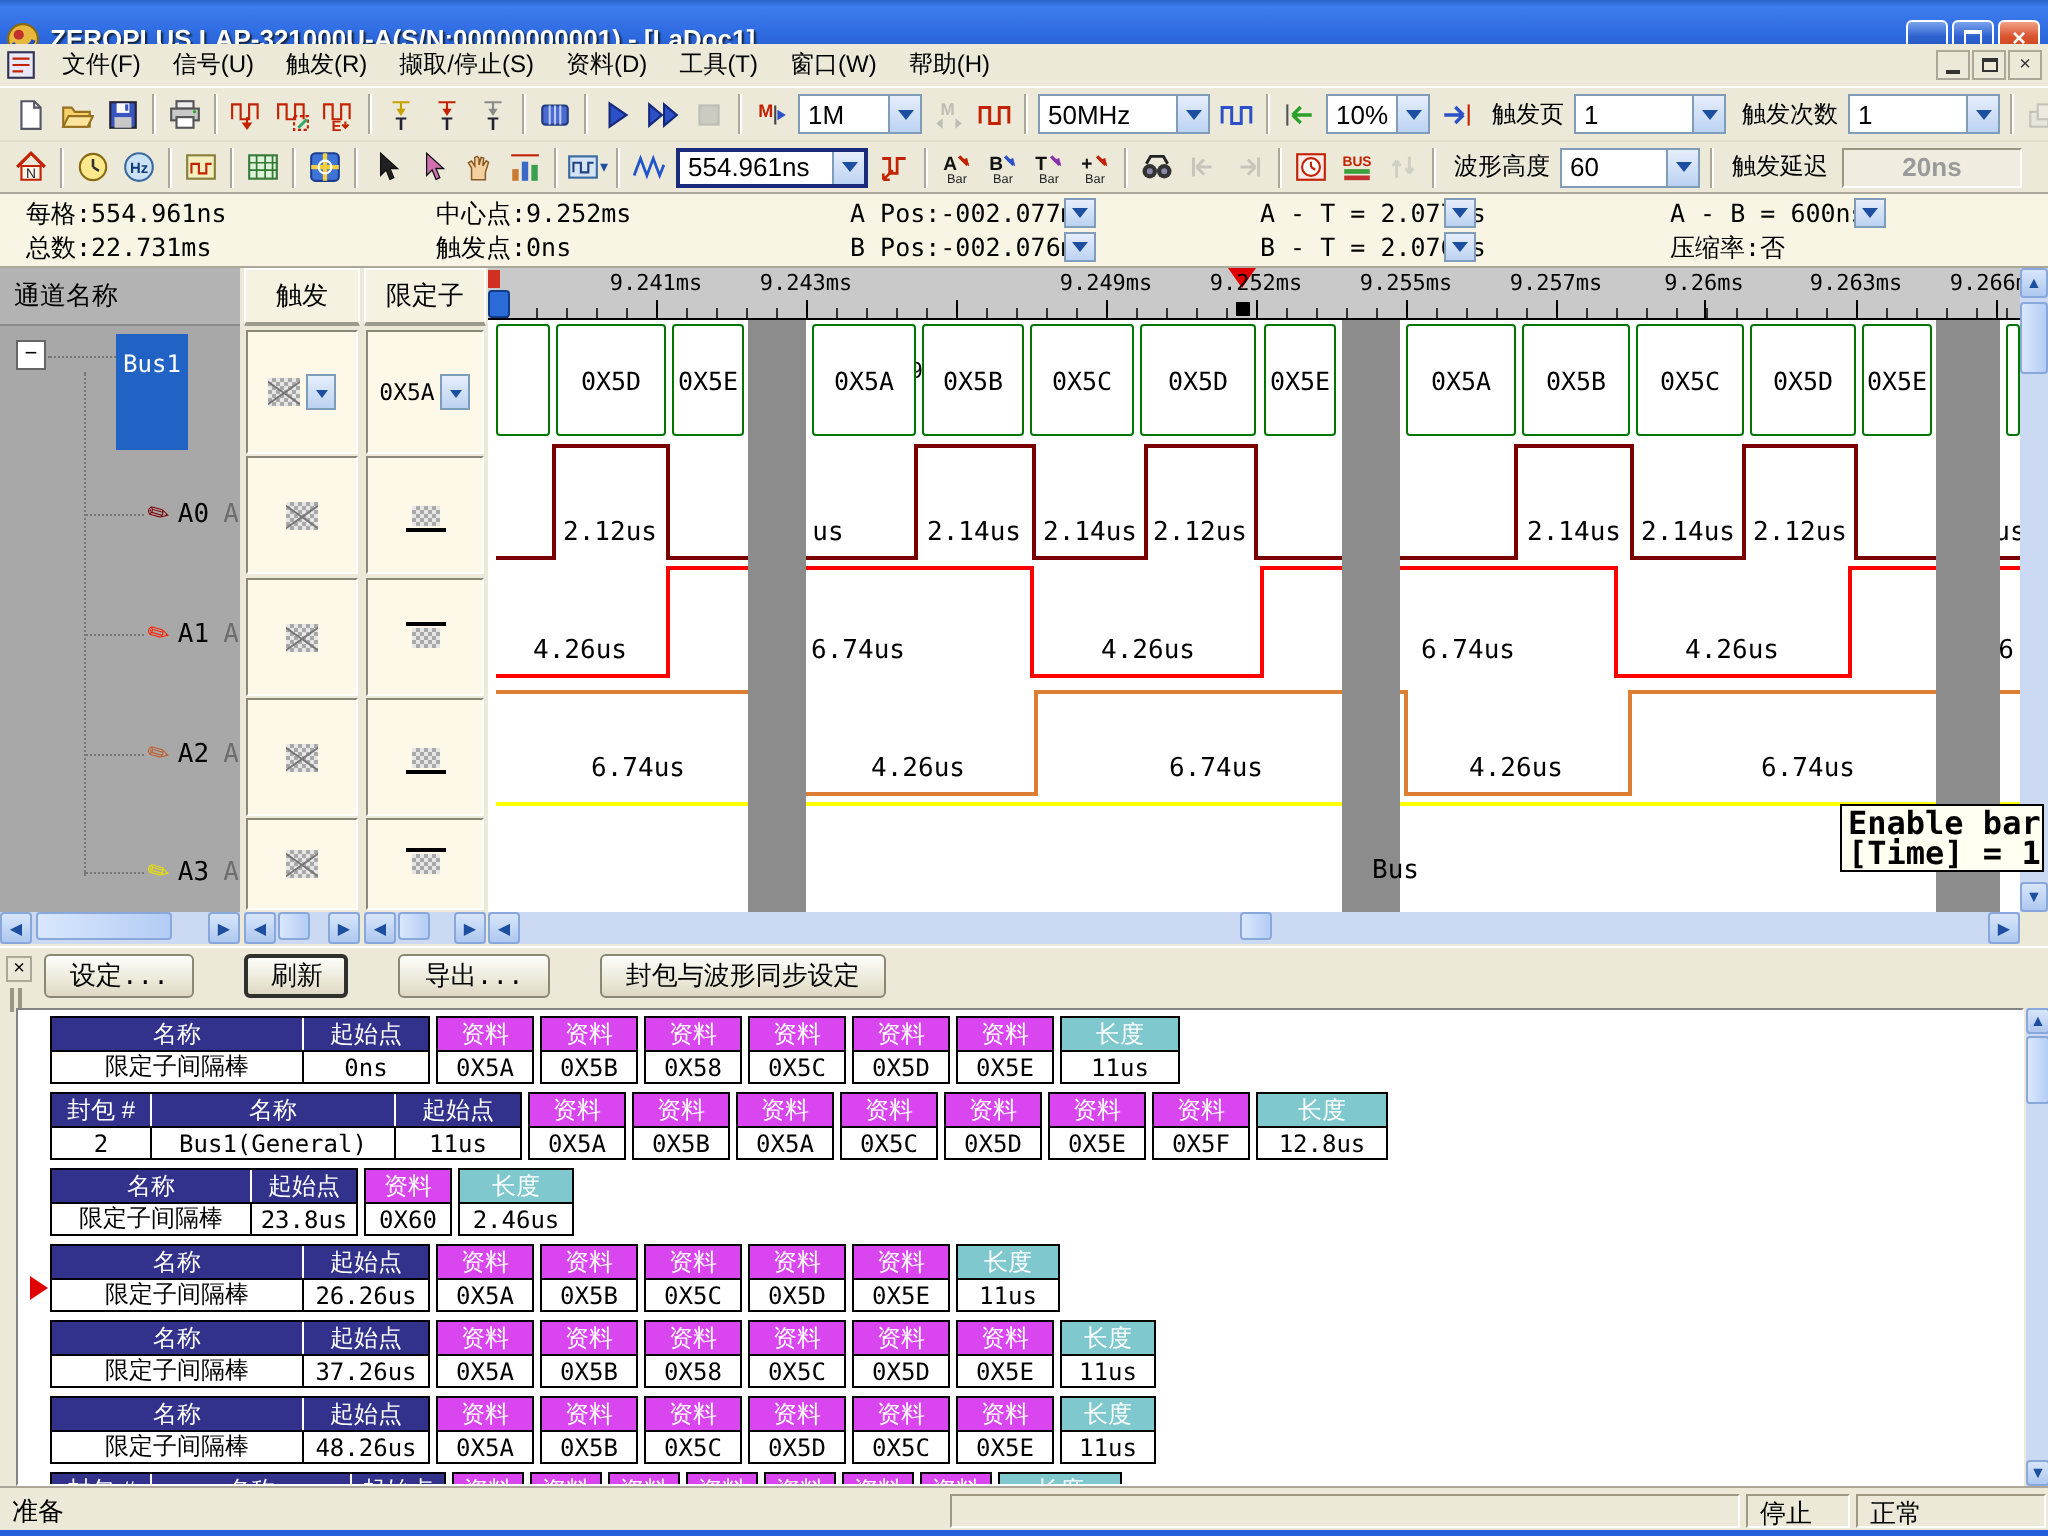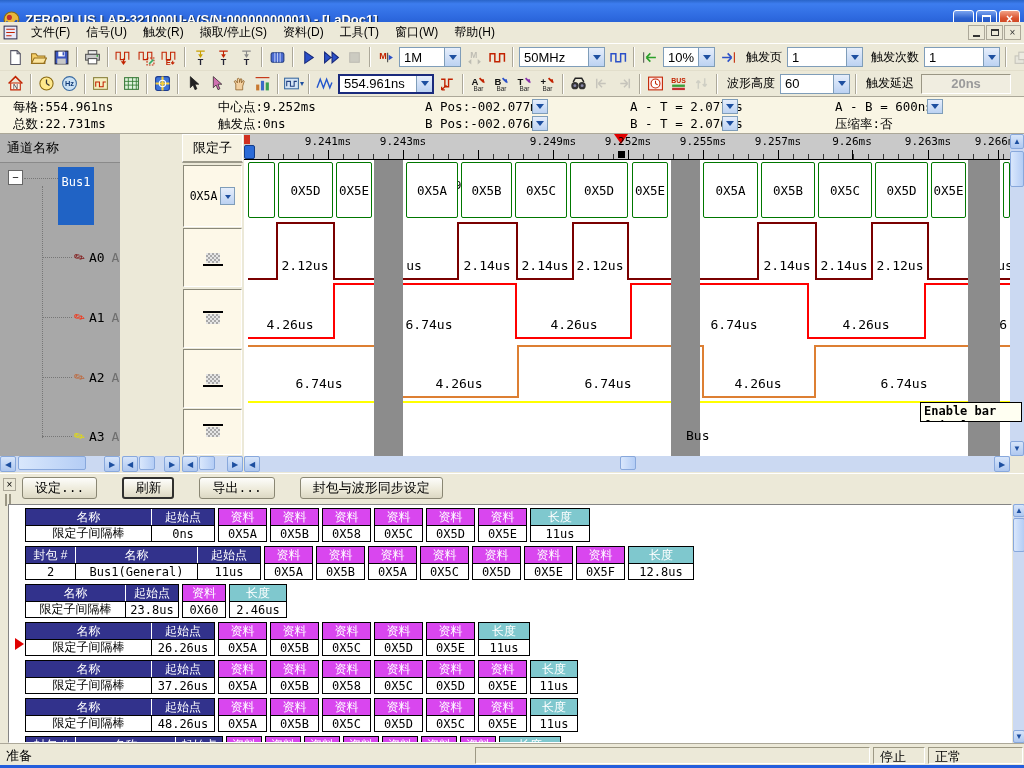--- a/index.html
+++ b/index.html
@@ -92,22 +92,22 @@
   #busrow{position:absolute;left:0;top:27px;width:766px;height:60px;}
   .bus-seg{position:absolute;top:1px;height:56px;border:1px solid #007700;border-radius:2px;background:#fff;display:flex;align-items:center;justify-content:center;font-size:12.5px;font-family:"DejaVu Sans Mono",monospace;color:#000;}
   #wavesvg{position:absolute;left:0;top:26px;}
   .band{position:absolute;top:26px;bottom:0;background:#8C8C8C;}
   #buslabel{position:absolute;left:442px;top:294px;font-size:13px;font-family:"DejaVu Sans Mono",monospace;color:#000;z-index:5;}
   
   .sbtn{background:linear-gradient(180deg,#D7E5FA,#AFC8F0);border:1px solid #88A8DC;border-radius:2px;color:#1D4FA0;display:flex;align-items:center;justify-content:center;font-size:8px;flex:none;}
   .sthumb{background:linear-gradient(90deg,#D9E7FC,#B4CDF5);border:1px solid #88A8DC;border-radius:2px;position:absolute;}
   #vscroll{position:absolute;left:1010px;top:0;width:14px;height:322px;background:#CBD9F2;}
   #vscroll .sbtn{position:absolute;left:0;width:14px;height:15px;}
-  #tooltip{position:absolute;left:920px;top:268px;width:102px;height:20px;background:#FFFFF2;border:1px solid #000;z-index:9;
-    font-family:"DejaVu Sans Mono",monospace;font-size:12px;font-weight:bold;line-height:15px;padding:1px 3px;white-space:nowrap;overflow:hidden;}
+  #tooltip{position:absolute;left:920px;top:268px;width:102px;height:34px;background:#FFFFF2;border:1px solid #000;z-index:9;
+    font-family:"DejaVu Sans Mono",monospace;font-size:16px;font-weight:bold;line-height:15px;padding:1px 3px;white-space:nowrap;overflow:hidden;}
 
   
   #scrollrow{position:absolute;left:0;top:456px;width:1024px;height:17px;background:#ECE9D8;}
   .hs{position:absolute;top:0;height:16px;background:#CBD9F2;display:flex;}
   .hs .sbtn{width:16px;height:16px;}
   .hs .track{flex:1;position:relative;}
   .hs .sthumb{top:0;height:14px;}
 
   
   #bottompanel{position:absolute;left:0;top:473px;width:1024px;height:270px;background:#ECE9D8;border-top:1px solid #fff;}
@@ -566,20 +566,39 @@
       <div class="chrow" style="top: 233px;">
         <span class="pencil" style="color: rgb(192, 96, 48);">✎</span>
         <span class="chname">A2</span>
         <span class="chalias">A2</span>
       </div>
       <div class="doth" style="left: 42px; top: 302px; width: 30px;"></div>
       <div class="chrow" style="top: 292px;">
         <span class="pencil" style="color: rgb(232, 224, 0);">✎</span>
         <span class="chname">A3</span>
         <span class="chalias">A3</span>
+      </div>
+    </div>
+  <div id="trigcol" class="cellcol">
+    <div class="colhdr">触发</div>
+  <div class="ccell" style="top: 31px; height: 62px;">
+        <div class="checker x"></div>
+        <div class="cell-dd"></div>
+      </div>
+      <div class="ccell" style="top: 94px; height: 59px;">
+        <div class="checker x"></div>
+      </div>
+      <div class="ccell" style="top: 155px; height: 59px;">
+        <div class="checker x"></div>
+      </div>
+      <div class="ccell" style="top: 215px; height: 59px;">
+        <div class="checker x"></div>
+      </div>
+      <div class="ccell" style="top: 275px; height: 46px;">
+        <div class="checker x"></div>
       </div>
     </div>
   <div id="qualcol" class="cellcol">
     <div class="colhdr">限定子</div>
   <div class="ccell" style="top: 31px; height: 62px;">
         <span class="qval">0X5A</span>
         <div class="cell-dd"></div>
       </div>
       <div class="ccell" style="top: 94px; height: 59px;">
         <div class="qwrap">

